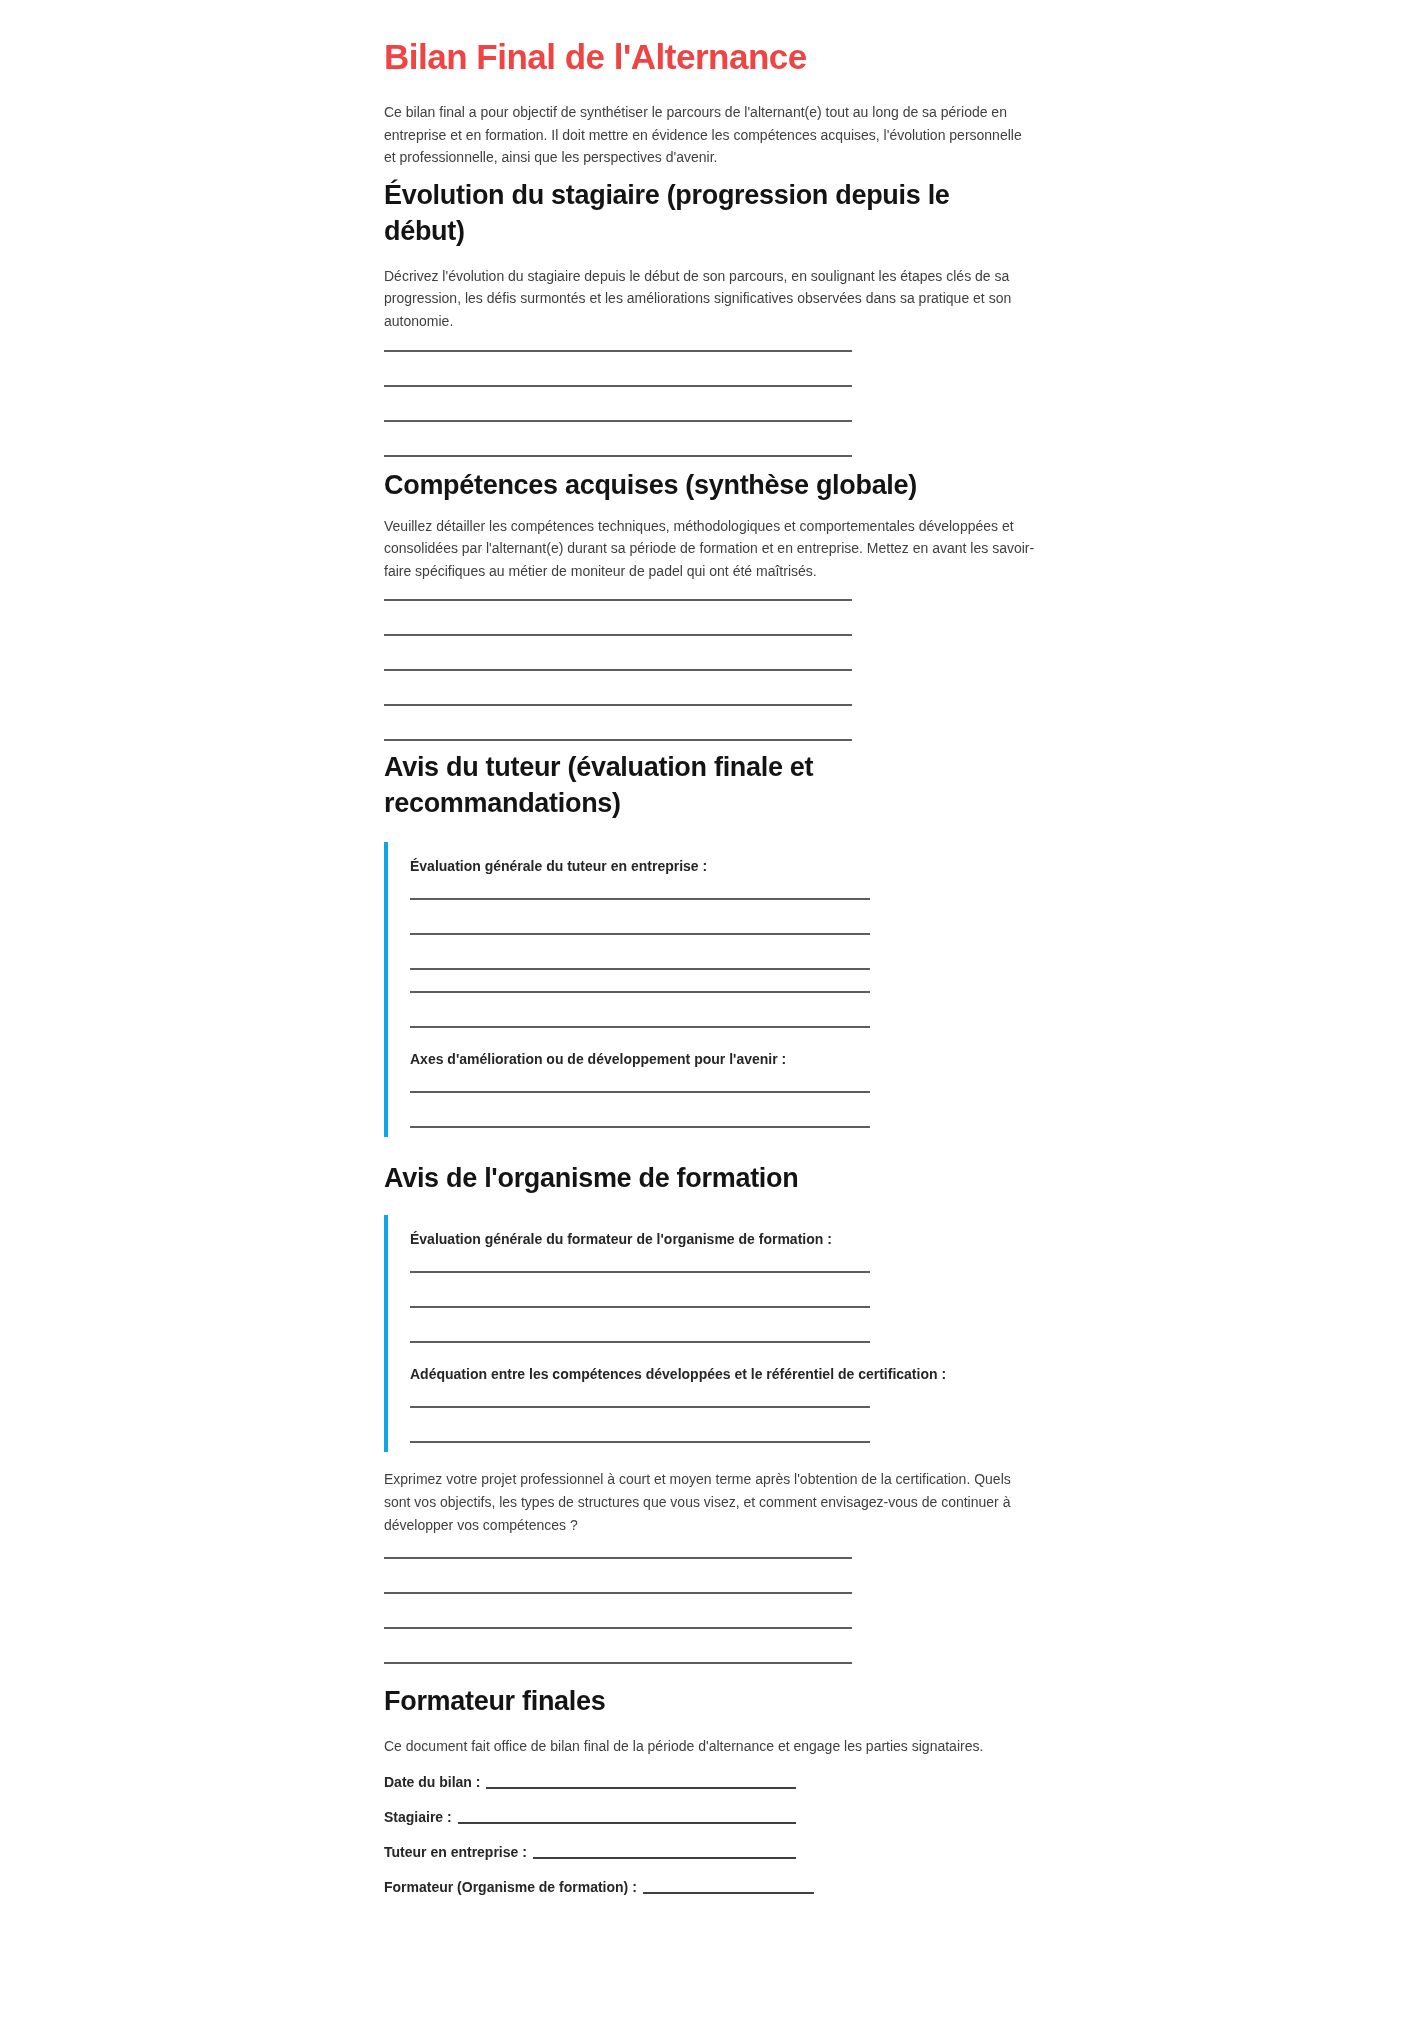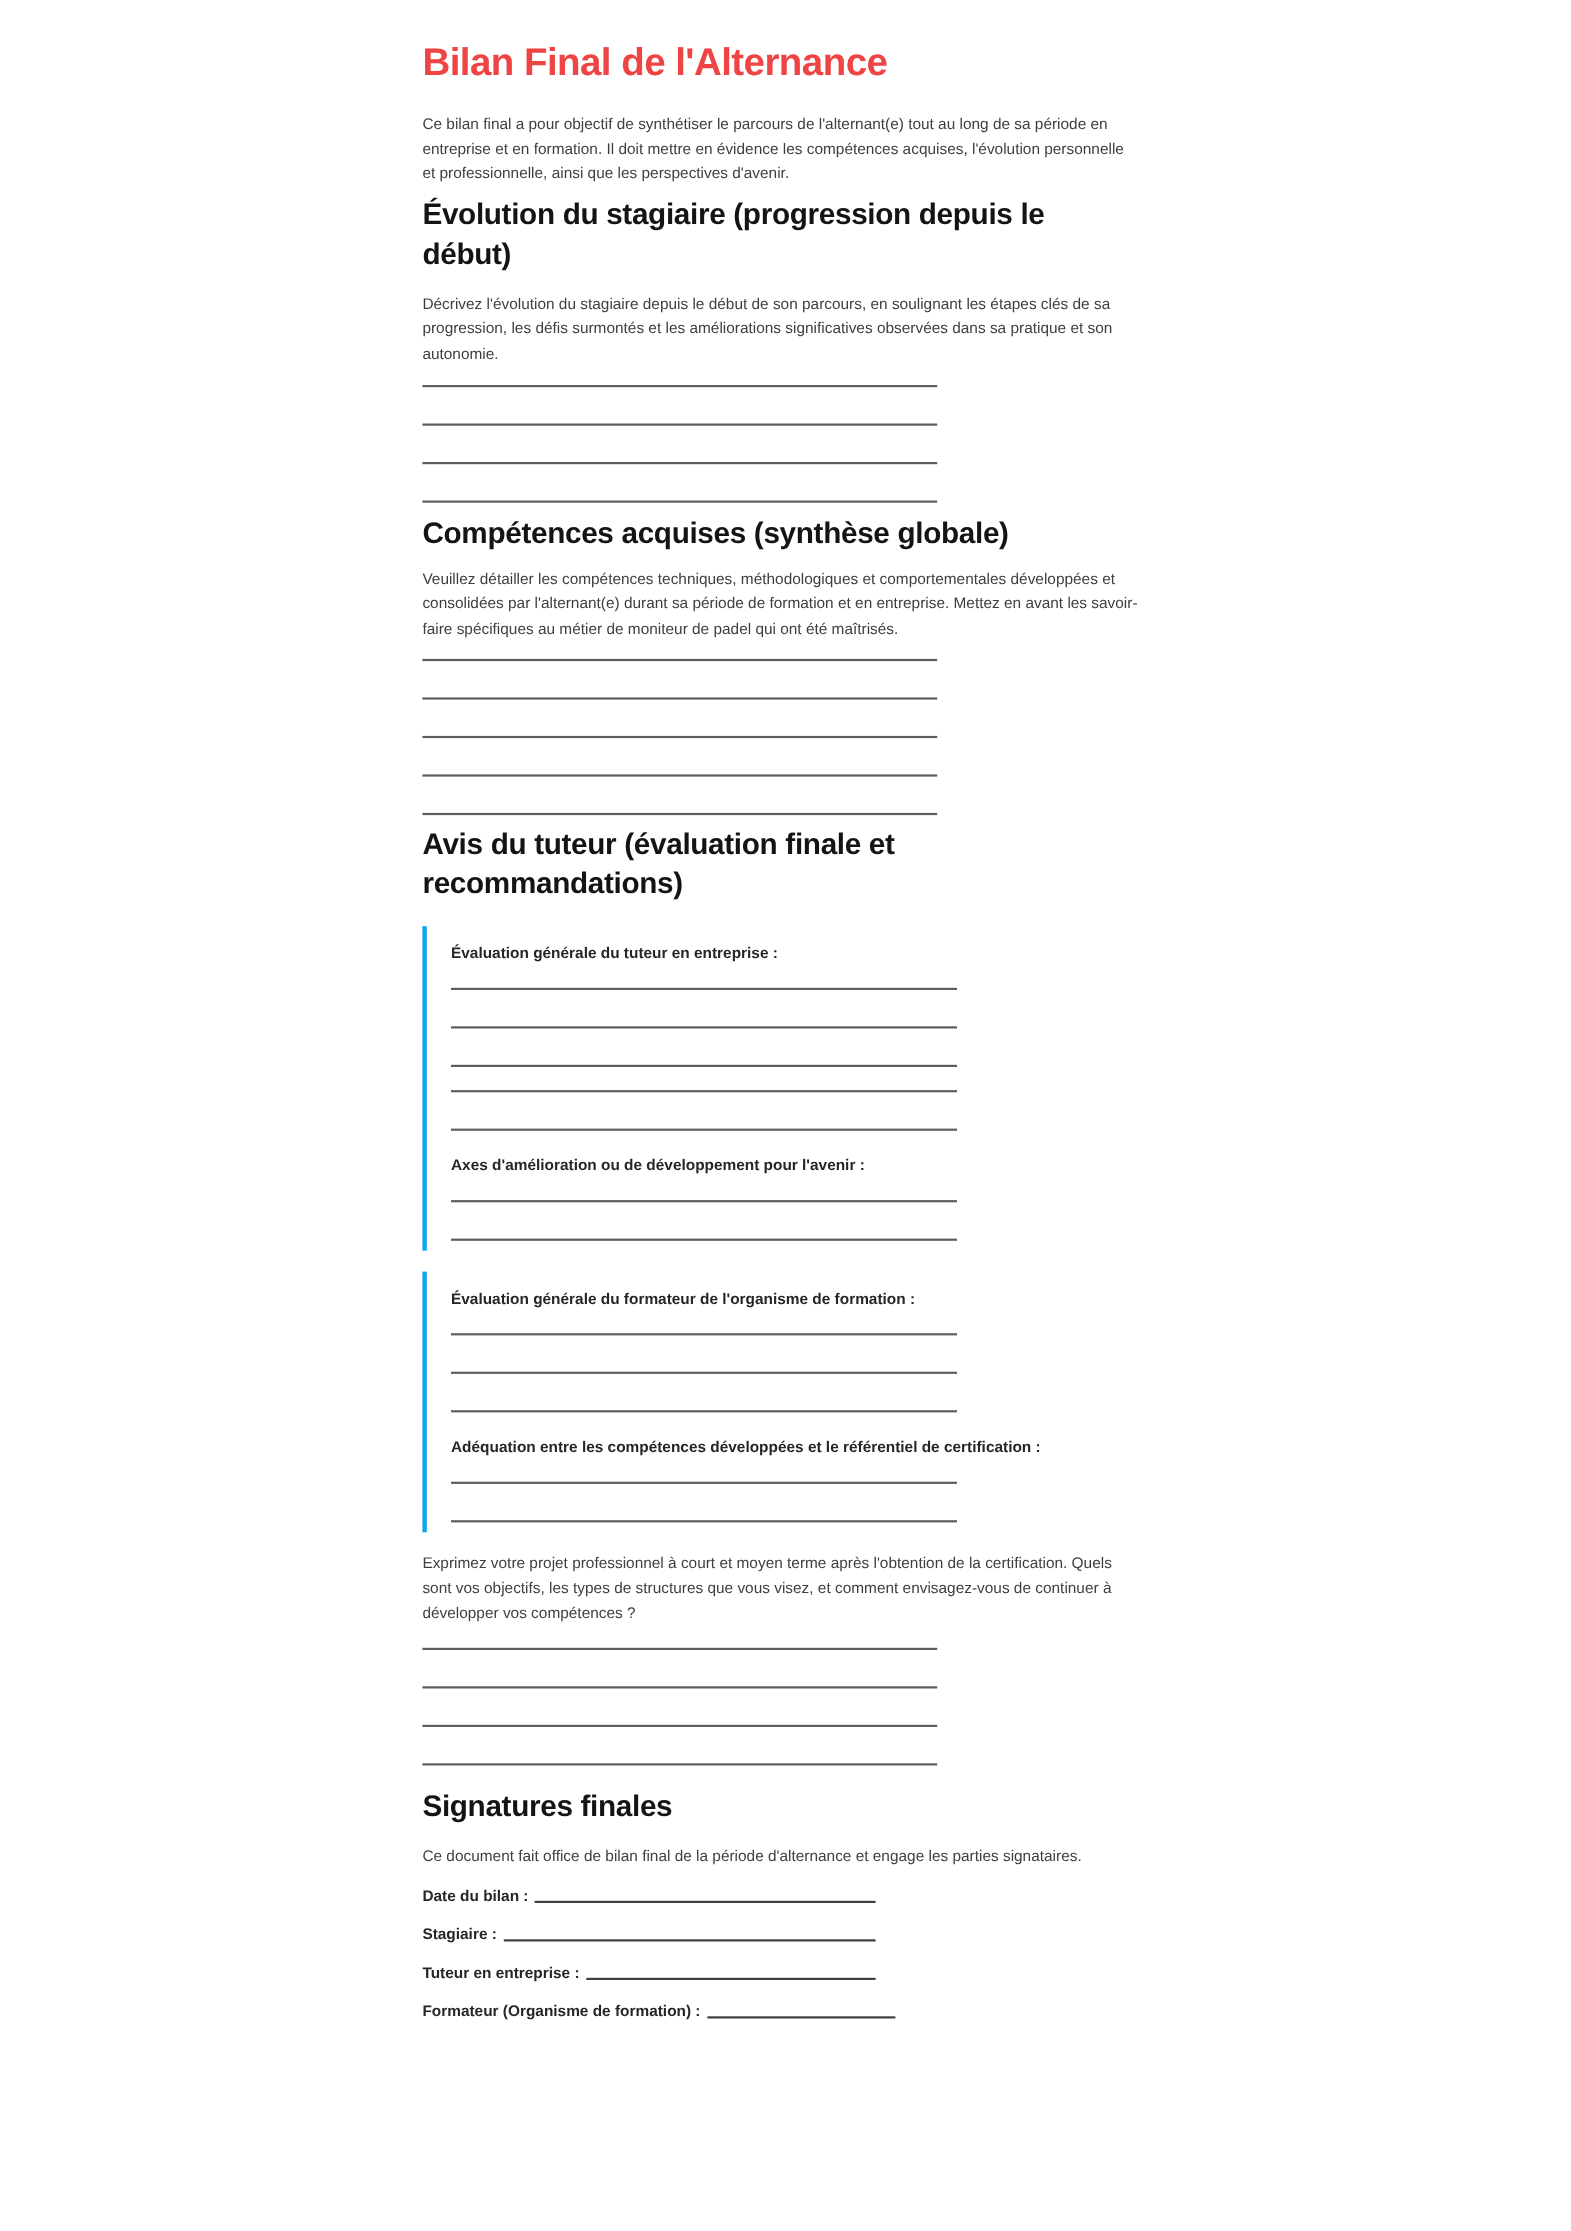--- a/index.html
+++ b/index.html
@@ -140,41 +140,42 @@
       <div class="wline next"></div>
       <div class="wline after-label"></div>
       <div class="wline next"></div>
       <p class="flabel gap">Axes d'amélioration ou de développement pour l'avenir :</p>
       <div class="wline after-label"></div>
       <div class="wline next"></div>
     </div>
   </section>
 
   <section>
+    <h2 class="h2-s4">Avis de l'organisme de formation</h2>
     <div class="redblock rb2">
       <p class="flabel">Évaluation générale du formateur de l'organisme de formation :</p>
       <div class="wline after-label"></div>
       <div class="wline next"></div>
       <div class="wline next"></div>
       <p class="flabel gap">Adéquation entre les compétences développées et le référentiel de certification :</p>
       <div class="wline after-label"></div>
       <div class="wline next"></div>
     </div>
   </section>
 
   <section>
     <p class="desc">Exprimez votre projet professionnel à court et moyen terme après l'obtention de la certification. Quels sont vos objectifs, les types de structures que vous visez, et comment envisagez-vous de continuer à développer vos compétences ?</p>
     <div class="wline first-tight"></div>
     <div class="wline next"></div>
     <div class="wline next"></div>
     <div class="wline next"></div>
   </section>
 
   <section>
-    <h2 class="h2-s6">Signatures finales</h2>
+    <h2 class="h2-s6">Formateur finales</h2>
     <p class="desc-s6">Ce document fait office de bilan final de la période d'alternance et engage les parties signataires.</p>
     <div class="sigrow">
       <span class="lbl">Date du bilan :</span>
       <span class="ln"></span>
     </div>
     <div class="sigrow">
       <span class="lbl">Stagiaire :</span>
       <span class="ln"></span>
     </div>
     <div class="sigrow">

